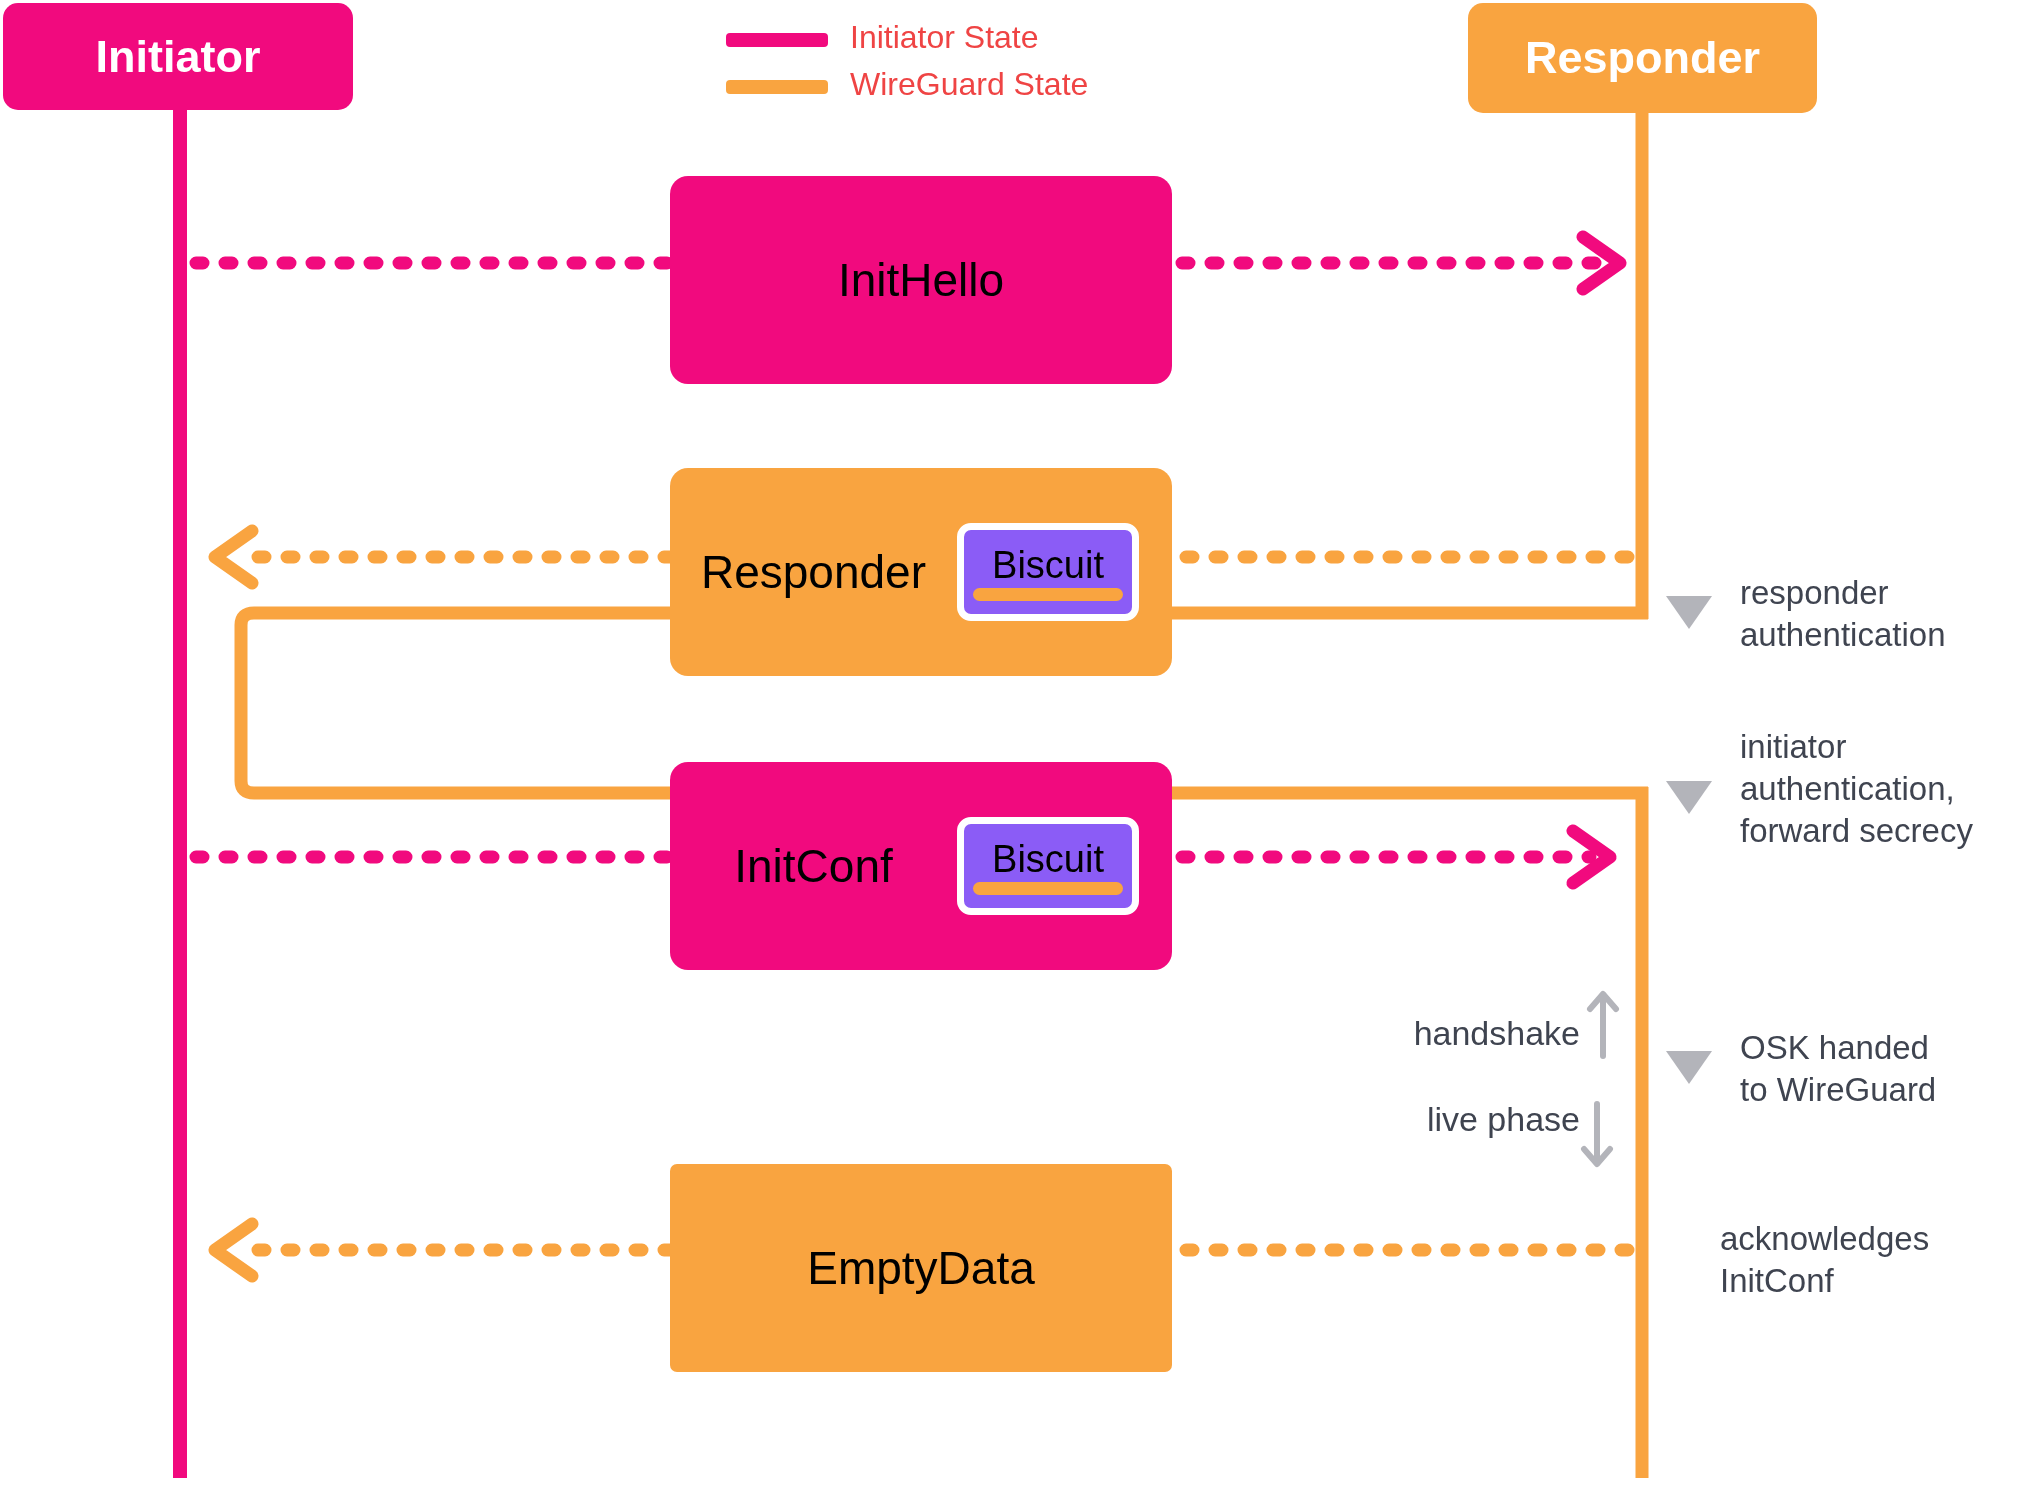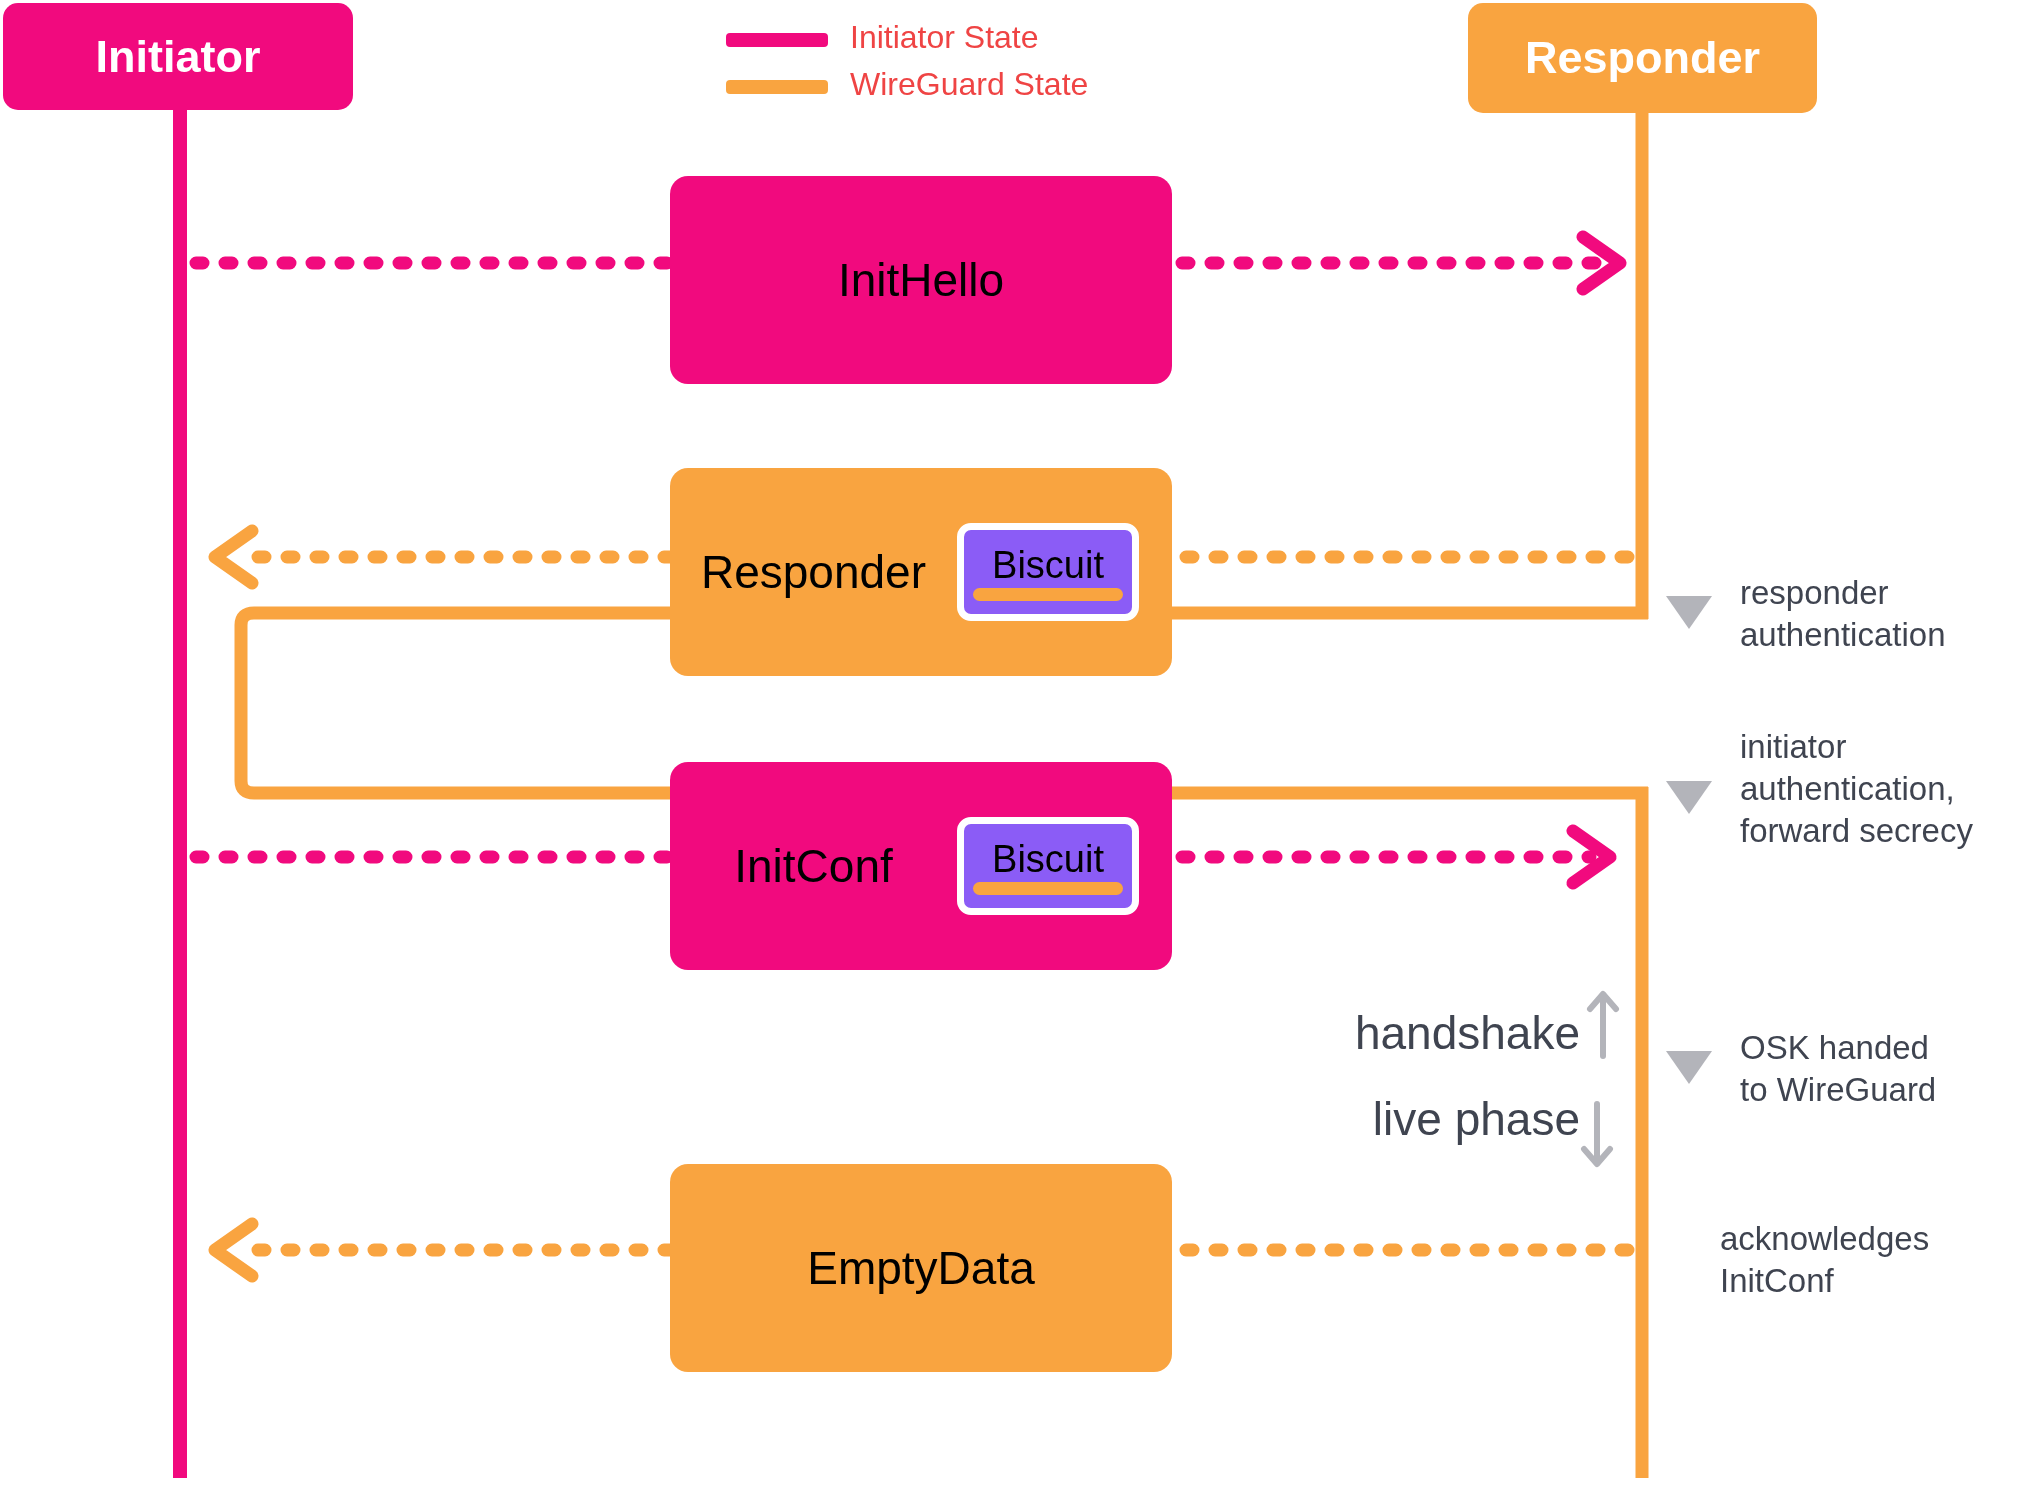--- a/index.html
+++ b/index.html
@@ -30,21 +30,21 @@
   .msg.pink{background:#F10A7E;}
   .msg.orange{background:#F9A440;}
   .msg .msg-label{
     position:absolute;inset:0;
     display:flex;align-items:center;justify-content:center;
   }
   .msg.has-biscuit .msg-label{right:215px;}
   #msg-inithello{top:176px;}
   #msg-resphello{top:468px;}
   #msg-initconf{top:762px;}
-  #msg-emptydata{top:1164px;}
+  #msg-emptydata{top:1164px;border-radius:7px;}
 
   
   .biscuit{
     position:absolute;right:33px;top:50%;transform:translateY(-50%);
     width:168px;height:84px;
     background:#8b5cf6;border:7px solid #ffffff;border-radius:14px;
     display:flex;flex-direction:column;align-items:center;justify-content:center;
   }
   .biscuit-label{font-size:38px;color:#000000;line-height:42px;}
   .biscuit-bar{width:150px;height:13px;border-radius:7px;background:#F9A440;margin-top:2px;}
@@ -73,21 +73,21 @@
     border-left:23px solid transparent;
     border-right:23px solid transparent;
     border-top:33px solid #B3B4BA;
   }
   #tri-1{left:1666px;top:596px;}
   #tri-2{left:1666px;top:781px;}
   #tri-3{left:1666px;top:1051px;}
 
   
   .phase-label{
-    position:absolute;font-size:46px;line-height:42px;color:#3F4450;
+    position:absolute;font-size:34px;line-height:42px;color:#3F4450;
     width:380px;text-align:right;white-space:nowrap;
   }
   #phase-handshake{left:1200px;top:1012px;}
   #phase-live{left:1200px;top:1098px;}
 </style>
 </head>
 <body>
 
 <div class="stage">
 

